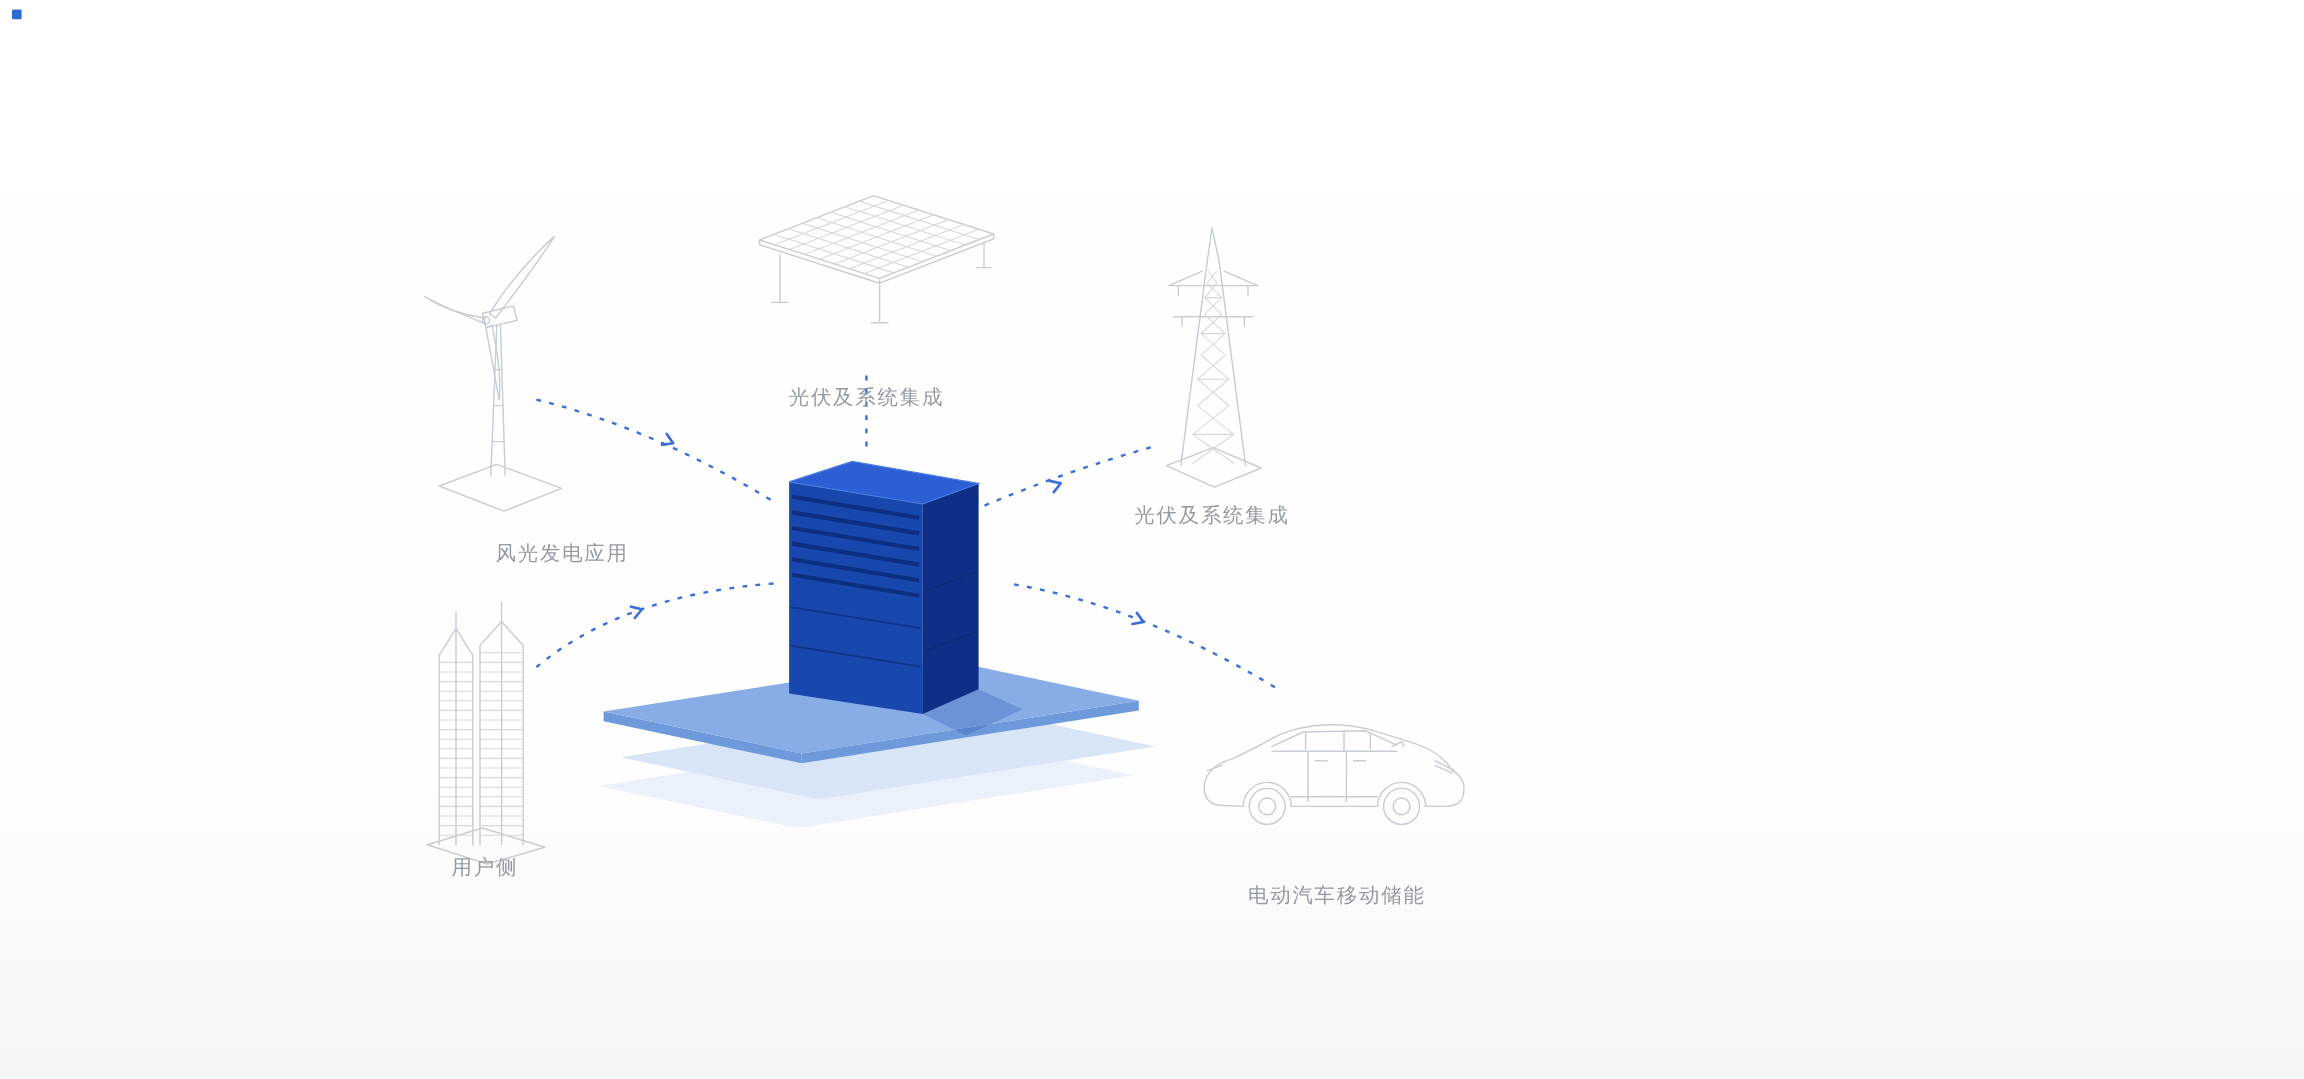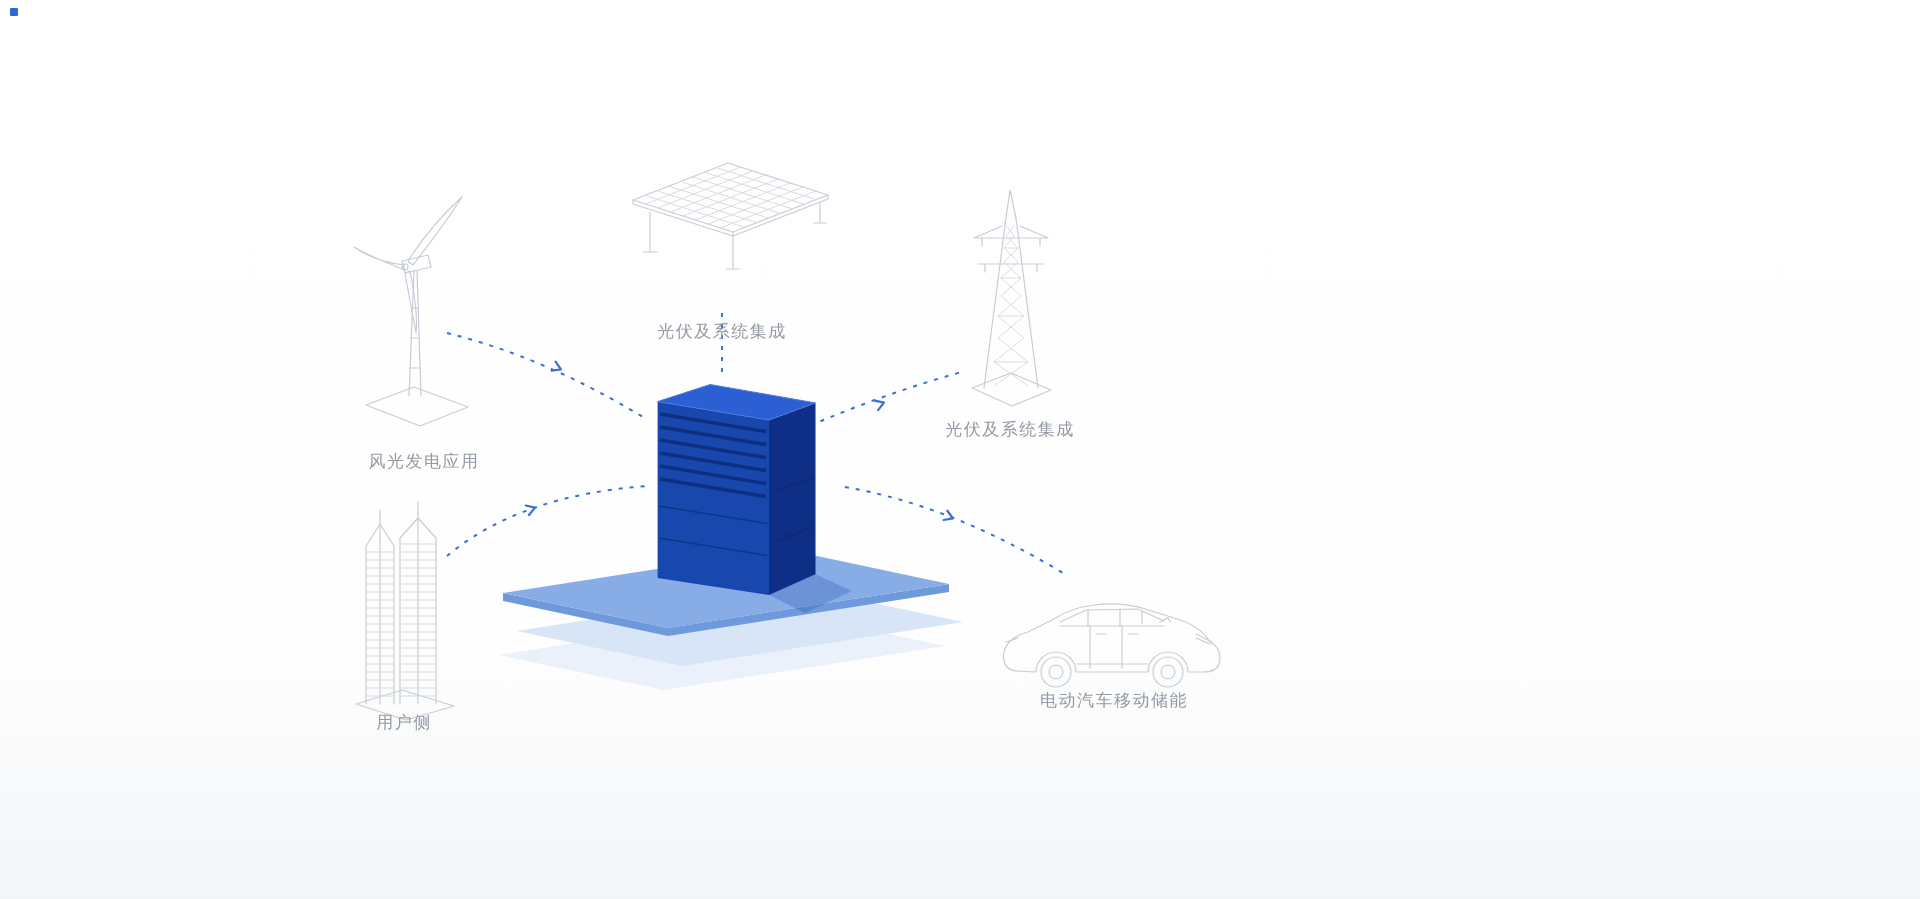--- a/index.html
+++ b/index.html
@@ -18,25 +18,25 @@
   }
   .node-label {
     position:absolute;
     color:#939aa3;
     font-size:17px;
     letter-spacing:1.5px;
     text-align:center;
     width:220px;
     white-space:nowrap;
   }
-  #label-wind      { left:314px; top:450px; }
+  #label-wind      { left:304px; top:450px;text-align:right; }
   #label-solar     { left:612px; top:292px;margin-top:28px; }
   #label-tower     { left:900px; top:418px; }
   #label-buildings { left:294px; top:711px; }
-  #label-car       { left:1004px; top:689px;font-family:Liberation Serif, serif; }
+  #label-car       { left:1004px; top:735px;font-family:Liberation Serif, serif; }
   .center-caption {
     position:absolute; left:575px; top:702px; width:320px;
     color:#1d53c0; font-size:19px; font-weight:600;
     line-height:30px; letter-spacing:1px; text-align:center;
   }
   svg.icon, svg.arrows, svg.unit { position:absolute; display:block; }
   svg.arrows { left:0; top:0; pointer-events:none; }
   #icon-wind      { left:352px; top:183px; }
   #icon-solar     { left:598px; top:155px; }
   #icon-tower     { left:952px; top:180px; }

